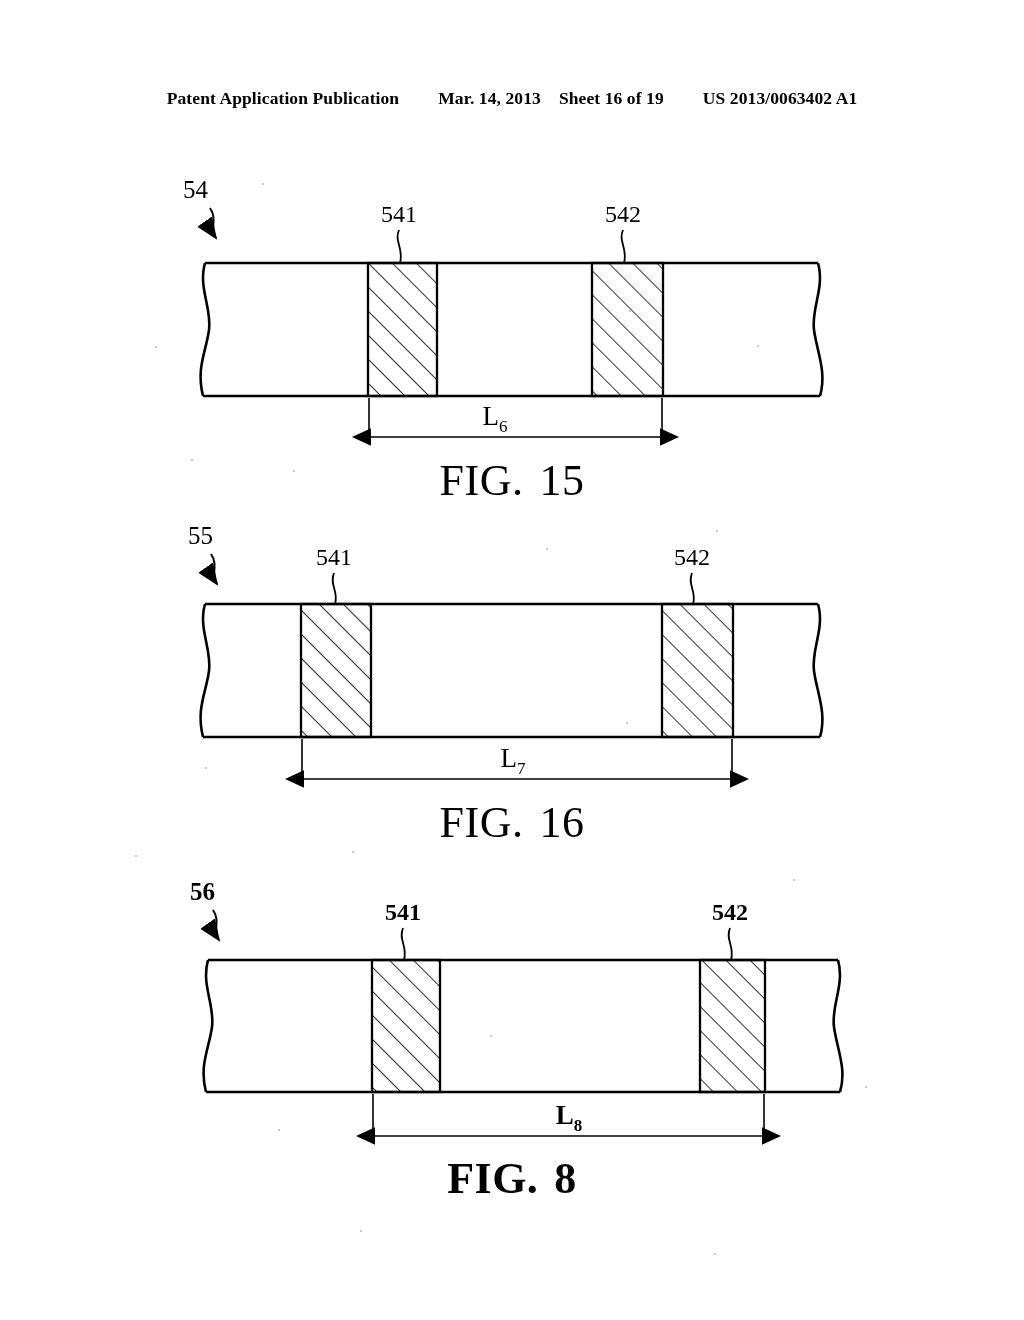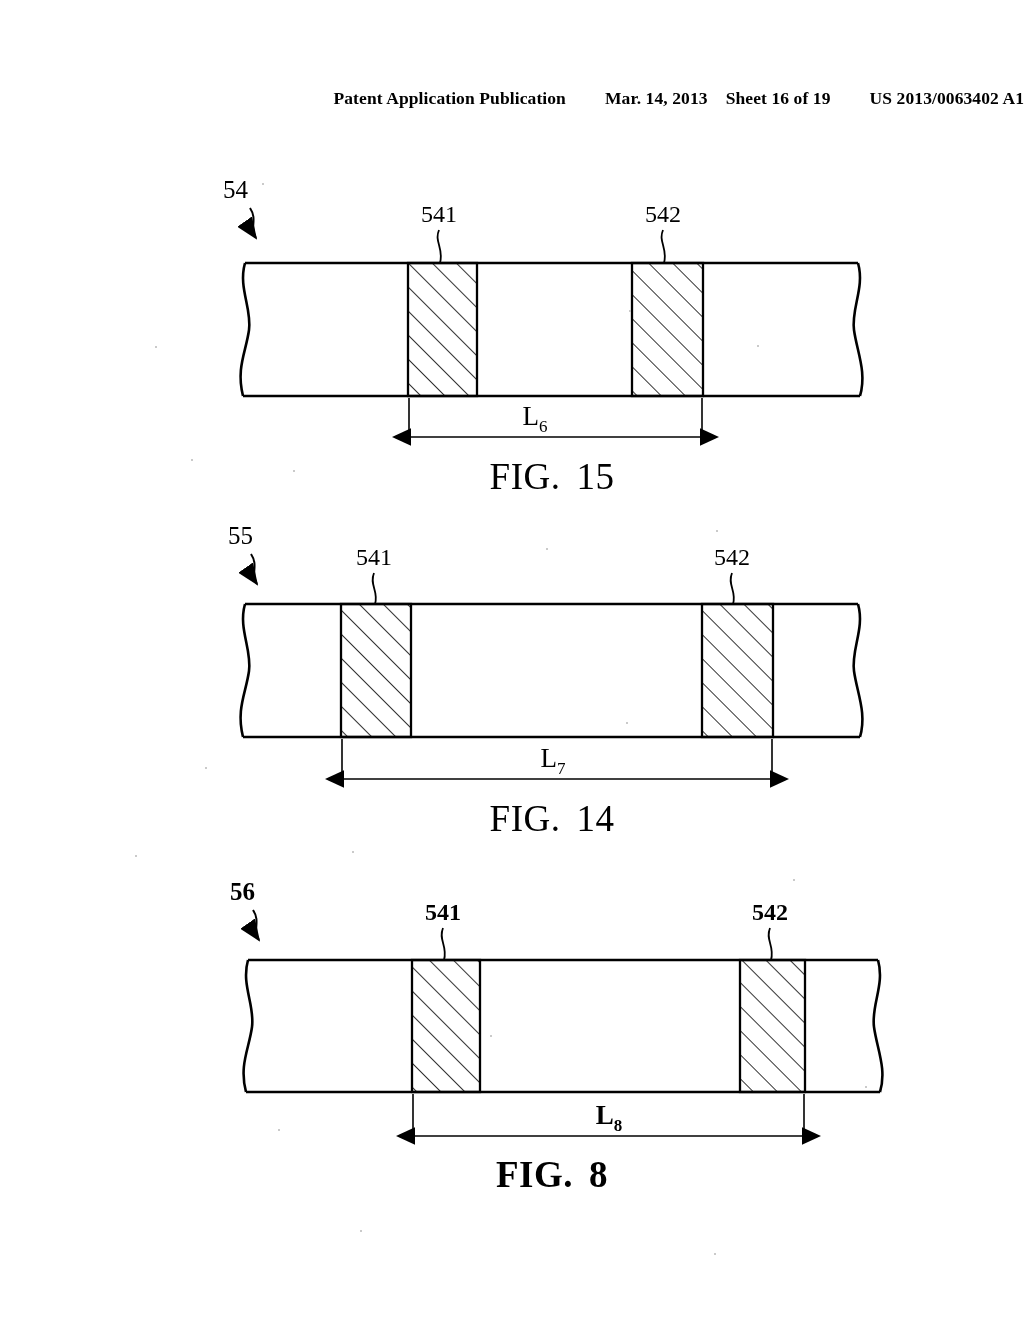--- a/index.html
+++ b/index.html
@@ -16,46 +16,45 @@
     color: #000000;
     overflow: hidden;
   }
 
   
   #sheet-header {
     position: absolute;
     top: 88px;
     left: 0;
     width: 1024px;
-    text-align: right;
+    text-align: center;
     font-family: "Liberation Serif", "DejaVu Serif", serif;
     font-weight: bold;
     font-size: 17.5px;
     letter-spacing: 0.1px;
     white-space: nowrap;
   }
   #sheet-header .hdr-seg { display: inline-block; vertical-align: baseline; }
   #sheet-header .gap-lg { display: inline-block; width: 30px; }
   #sheet-header .gap-sm { display: inline-block; width: 9px; }
 
   
   .figure {
     position: absolute;
     left: 0;
     width: 980px;
-    padding-left: 40px;
   }
   .fig-svg { display: block; }
 
   .fig-caption {
     position: absolute;
     width: 1024px;
     text-align: center;
     font-family: "Liberation Serif", "DejaVu Serif", serif;
-    font-size: 37px;
+    font-size: 44px;
     letter-spacing: 0.5px;
     white-space: nowrap;
   }
   .fig-caption .cap-num { margin-left: 16px; }
 
   
   text {
     font-family: "Liberation Serif", "DejaVu Serif", serif;
     fill: #000000;
   }
@@ -180,21 +179,21 @@
     <path d="M692,71 C687,83 697,89 693,102" stroke="#000000" stroke-width="1.8" fill="none"></path>
 
     <g>
       <line x1="302" y1="237" x2="302" y2="282" stroke="#000000" stroke-width="1.6"></line>
       <line x1="732" y1="237" x2="732" y2="282" stroke="#000000" stroke-width="1.6"></line>
       <line x1="304" y1="277" x2="730" y2="277" stroke="#000000" stroke-width="1.6" marker-start="url(#arrL16)" marker-end="url(#arrR16)"></line>
       <text class="dim-label" x="513" y="265" text-anchor="middle"><tspan>L</tspan><tspan class="dim-sub" dy="7">7</tspan></text>
     </g>
   </svg>
   <div class="fig-caption" style="top:295px;">
-    <span>FIG.</span><span class="cap-num">14</span>
+    <span>FIG.</span><span class="cap-num">16</span>
   </div>
 </div>
 
 <div class="figure" style="top:860px;font-weight:bold;">
   <svg class="fig-svg" width="1024" height="310" viewBox="0 0 1024 310">
     <defs>
       <pattern id="hatch17" patternUnits="userSpaceOnUse" width="17" height="17" patternTransform="rotate(-45)">
         <line x1="0" y1="0" x2="0" y2="17" stroke="#000000" stroke-width="1.6"></line>
       </pattern>
       <marker id="arrL17" markerWidth="13" markerHeight="11" refX="12" refY="5.5" orient="auto">

